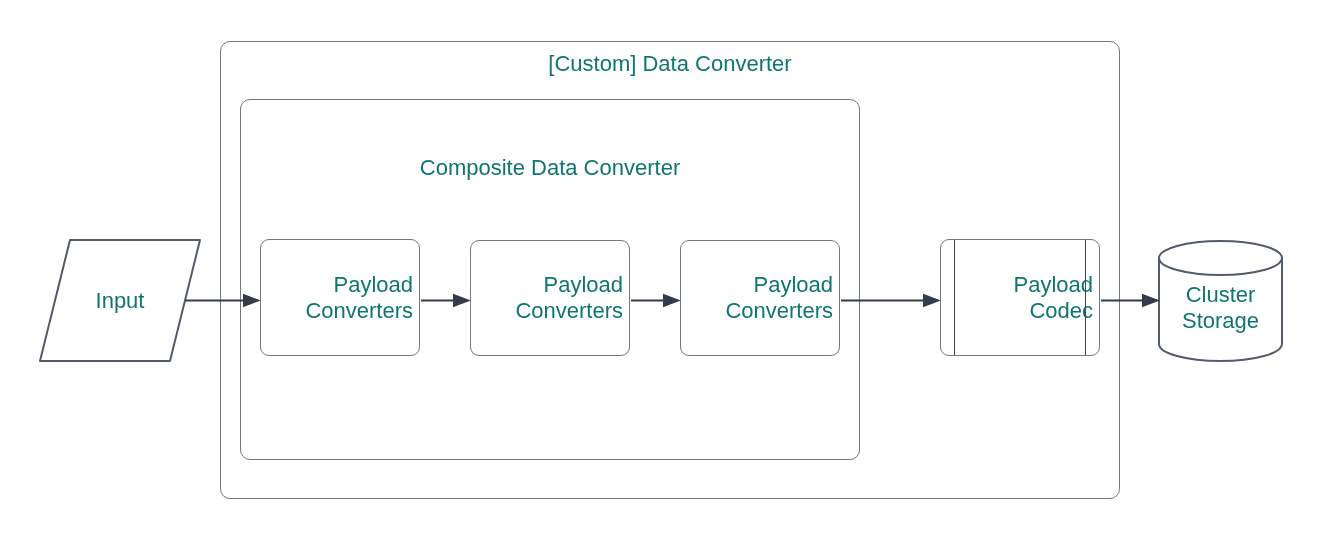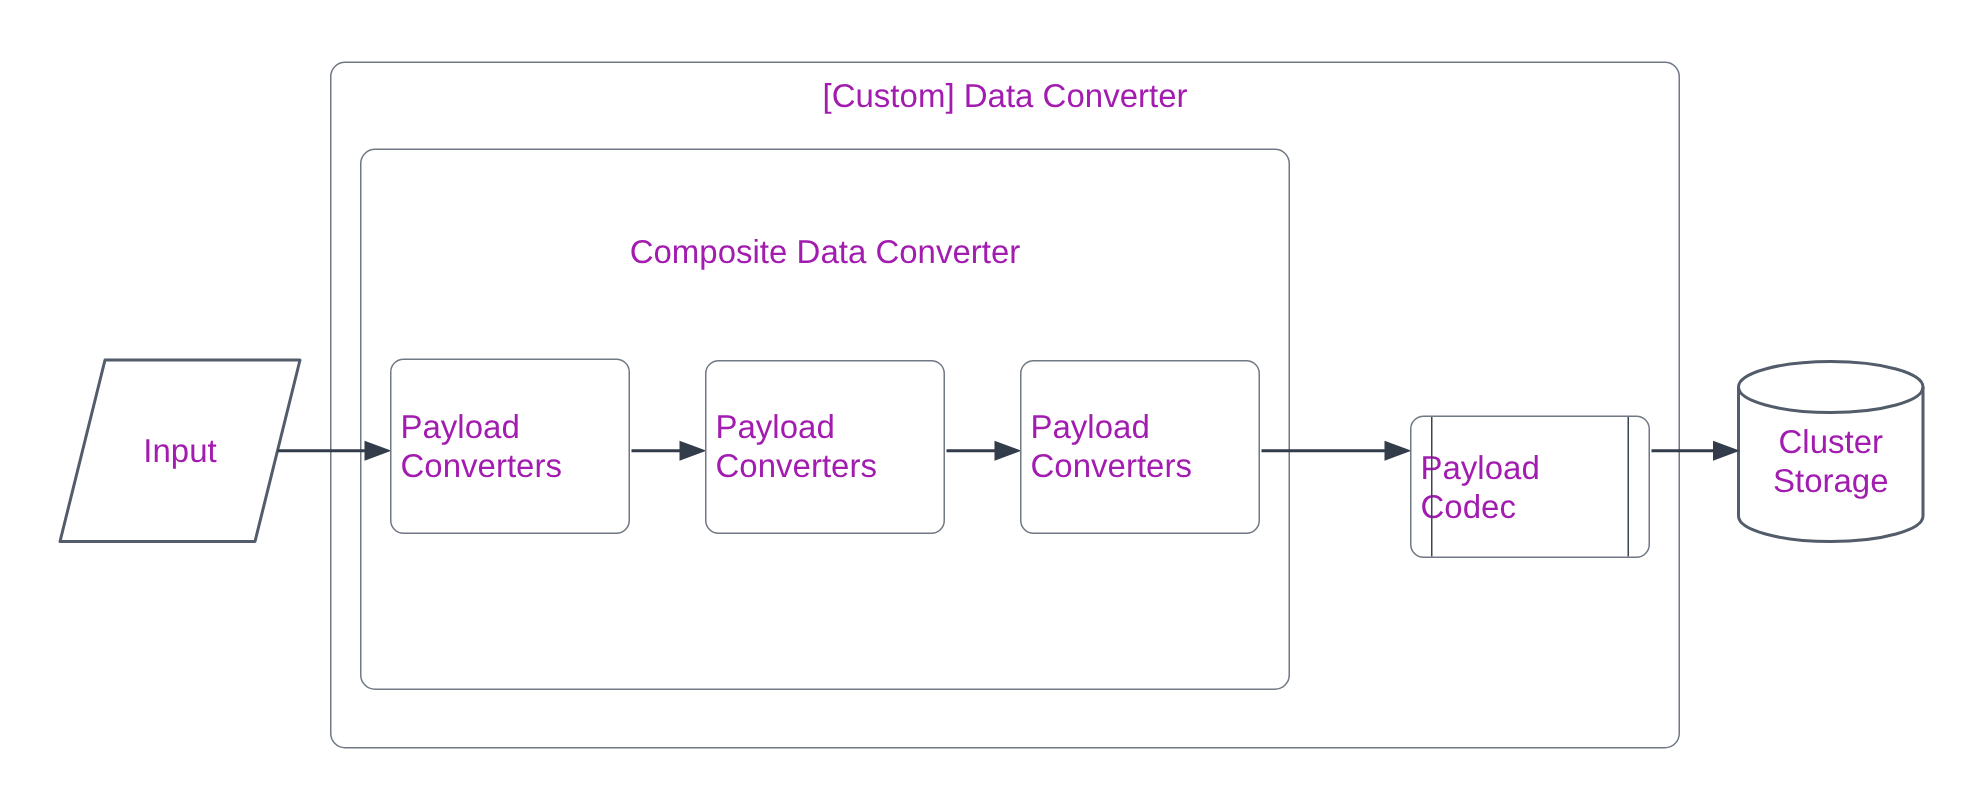--- a/index.html
+++ b/index.html
@@ -2,21 +2,21 @@
 <html><head>
 <meta charset="utf-8">
 <style>
   html, body { margin: 0; padding: 0; background: #ffffff; }
   .canvas {
     position: relative;
     width: 1320px;
     height: 540px;
     background: #ffffff;
     font-family: "Liberation Sans", sans-serif;
-    color: #a21caf;
+    color: #0f766e;
     font-size: 22px;
     overflow: hidden;
   }
   
   .group {
     position: absolute;
     border: 1.5px solid #717984;
     border-radius: 10px;
     background: transparent;
     box-sizing: border-box;
@@ -42,29 +42,29 @@
   
   .node {
     position: absolute;
     border: 1.5px solid #717984;
     border-radius: 9px;
     background: #ffffff;
     box-sizing: border-box;
     display: flex;
     align-items: center;
     justify-content: center;
-    text-align: left;
+    text-align: right;
     line-height: 26px;
     z-index: 3;
   }
   .node-label { padding: 0 6px; }
   .converter-1 { left: 260px; top: 239px; width: 160px; height: 117px; }
   .converter-2 { left: 470px; top: 240px; width: 160px; height: 116px; }
   .converter-3 { left: 680px; top: 240px; width: 160px; height: 116px; }
-  .codec      { left: 940px; top: 239px; width: 160px; height: 95px; margin-top: 38px; }
+  .codec      { left: 940px; top: 239px; width: 160px; height: 117px; }
   .codec-bar {
     position: absolute;
     top: 0; bottom: 0;
     width: 0;
     border-left: 1.5px solid #3c4450;
   }
   .codec-bar-left  { left: 13px; }
   .codec-bar-right { right: 13px; }
   
   .shape-label {

